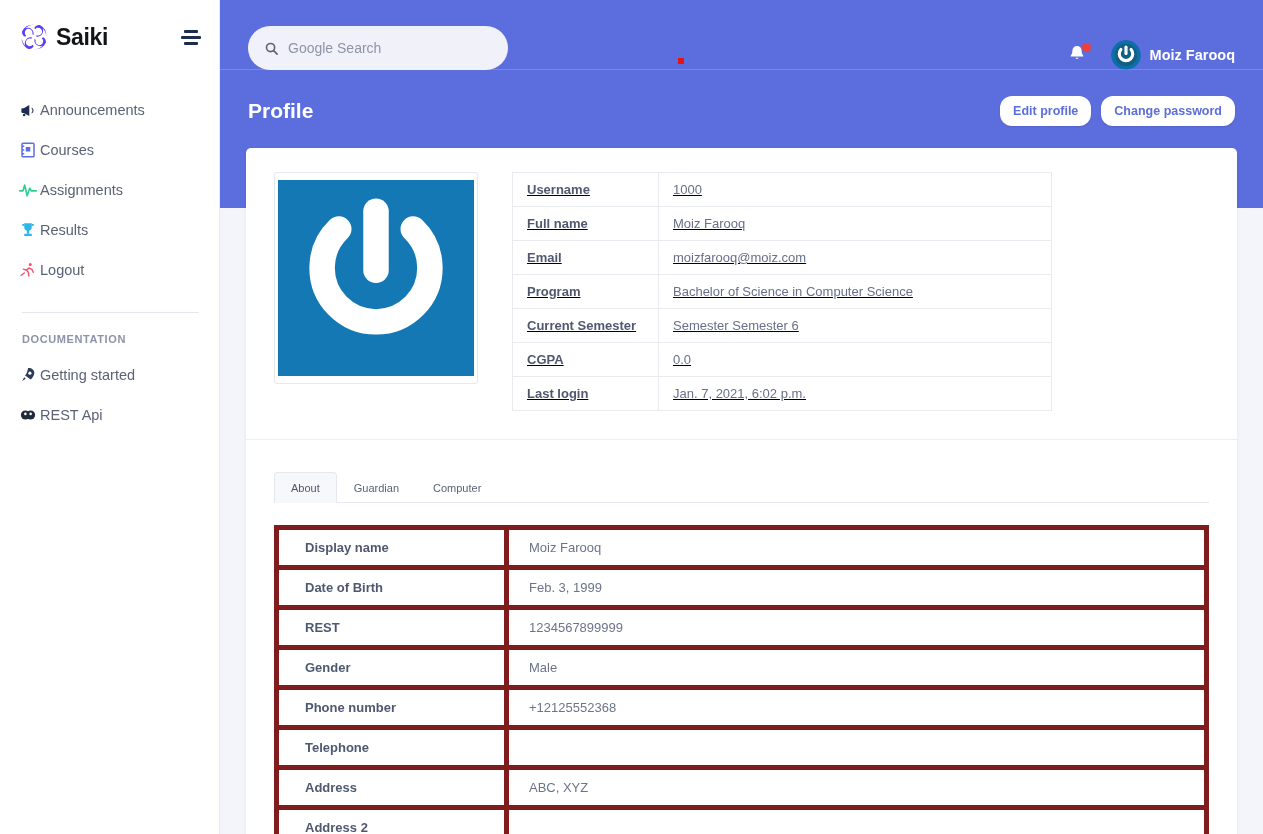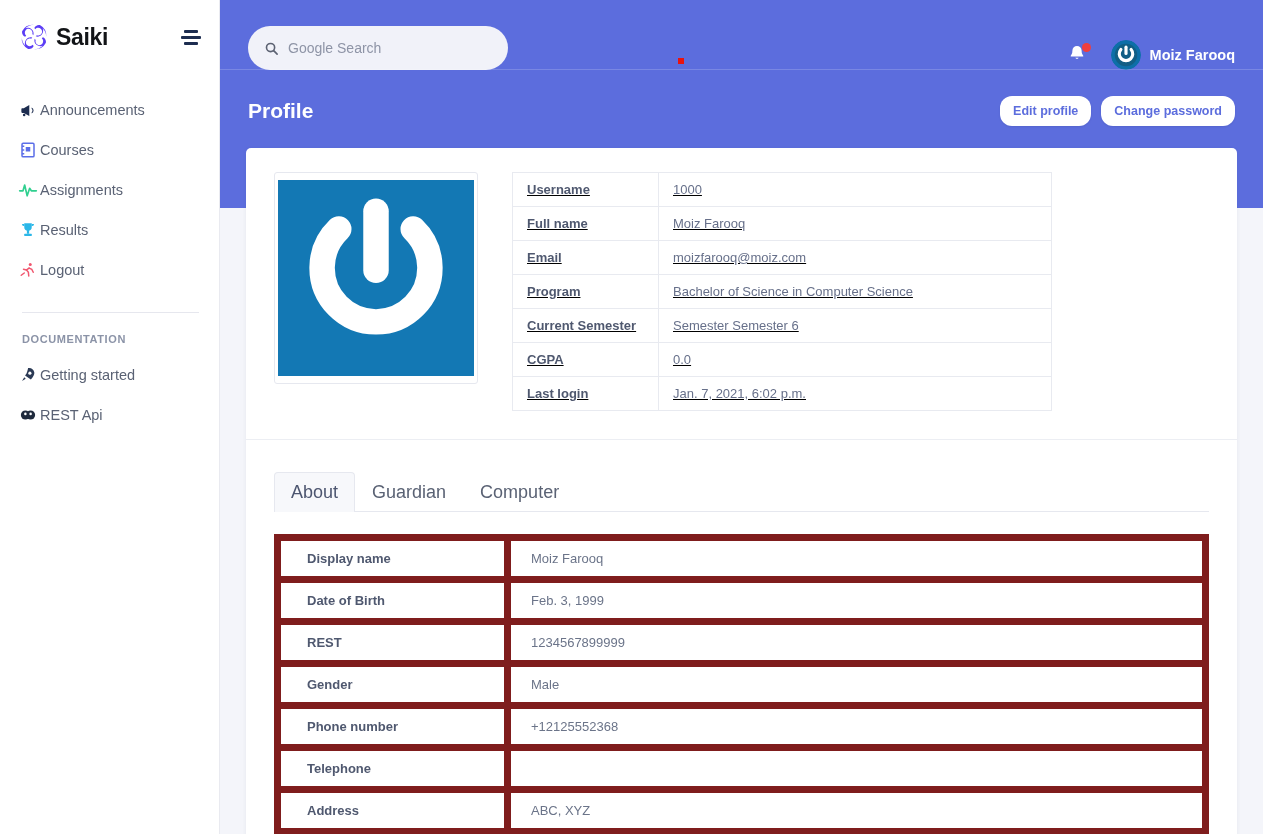--- a/index.html
+++ b/index.html
@@ -135,33 +135,33 @@
     font-size: 13px; padding: 9px 14px; height: 32px;
     color: #67708a;
   }
   .info-table td.k { width: 146px; font-weight: bold; color: #4f586f; }
 
   .card-divider { height: 1px; background: #eceef3; margin: 0; }
 
   .tabs-wrap { padding: 32px 28px 0 28px; }
   .tabs { display: flex; align-items: flex-end; border-bottom: 1px solid #e6e8ef; }
   .tab {
-    font-size: 18px; color: #5a6274;
+    font-size: 11px; color: #5a6274;
     padding: 9px 16px 9px 16px; cursor: pointer;
     border: 1px solid transparent; border-bottom: none;
     border-radius: 4px 4px 0 0; margin-bottom: -1px;
   }
   .tab.active {
     background: #f7f8fb; border-color: #e6e8ef; color: #4d5costume;
     color: #4d5670;
   }
 
   .detail-table { border-collapse: collapse; width: 100%; margin-top: 22px; }
   .detail-table td {
-    border: 7px solid #7f1d1d;
+    border: 5px solid #7f1d1d;
     font-size: 13px; padding: 10px 14px; height: 32px; color: #6b7489;
   }
   .detail-table td.k { width: 230px; font-weight: bold; color: #4f586f; padding-left: 26px; }
   .detail-table td.v { padding-left: 20px; }
   .detail-pad { height: 26px; }
 </style>
 </head>
 <body>
 
 <div class="app">

